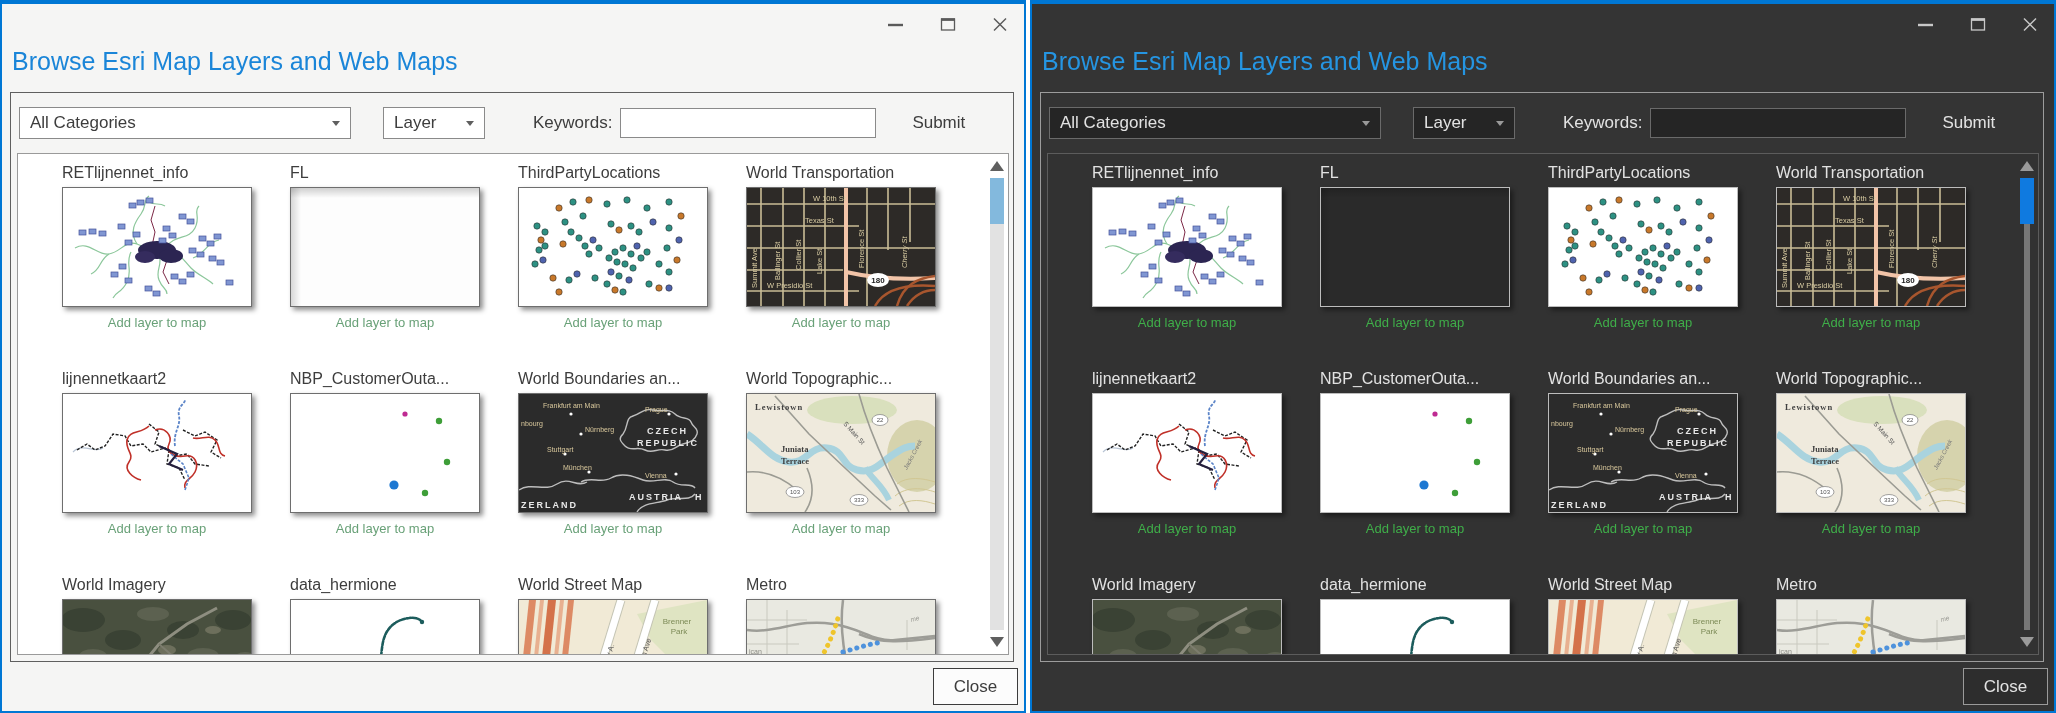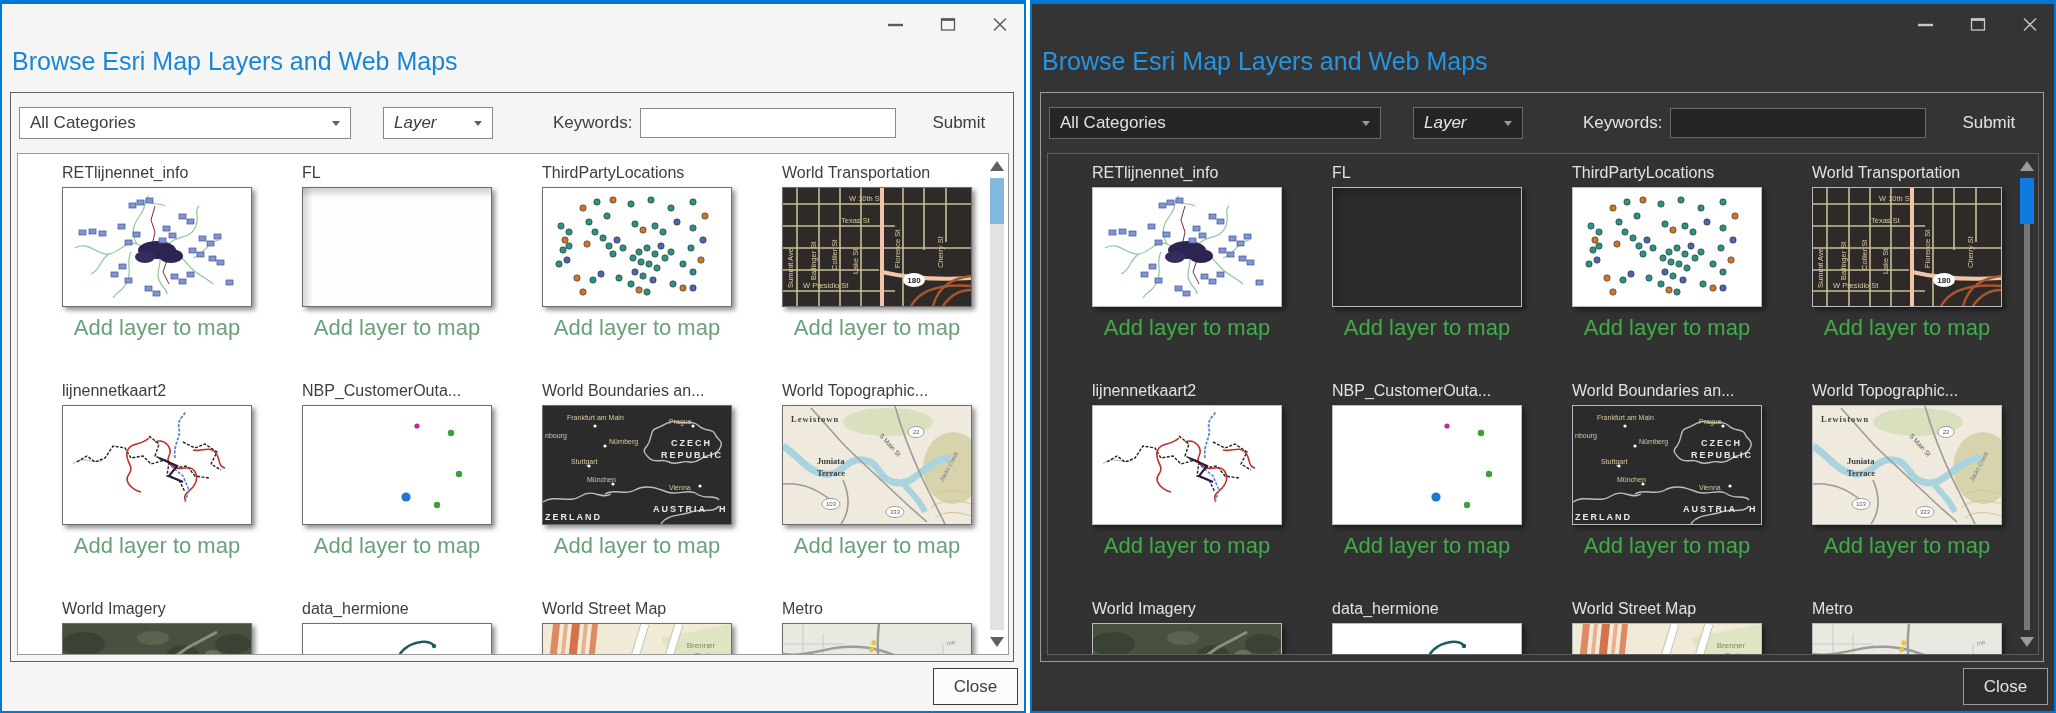--- a/index.html
+++ b/index.html
@@ -28,36 +28,36 @@
   }
   .titlebar{height:40px;display:flex;align-items:center;justify-content:flex-end;gap:36px;padding-right:16px;}
   .wc-btn{width:16px;height:16px;cursor:default;display:flex;align-items:center;justify-content:center;}
   .wc-btn svg{display:block;}
   .dialog-title{color:var(--title);font-size:25px;margin:6px 0 0 10px;line-height:22px;}
   .panel{position:absolute;left:8px;top:88px;width:1004px;height:570px;border:1px solid var(--panel-border);box-sizing:border-box;}
   .toolbar{position:absolute;left:8px;right:8px;top:14px;height:32px;display:flex;align-items:center;}
   .combo{display:flex;align-items:center;height:32px;box-sizing:border-box;border:1px solid var(--ctl-border);
          background:var(--ctl-bg);padding:11px 10px;font-size:17px;color:var(--fg);}
   .combo-cat{width:332px;}
-  .combo-type{width:110px;margin-left:32px;font-style:italic;}
+  .combo-type{width:102px;margin-left:32px;}
   .combo .arrow{margin-left:auto;width:0;height:0;border-left:4.5px solid transparent;border-right:4.5px solid transparent;border-top:5.5px solid var(--arrow);}
-  .kw-label{margin-left:60px;font-size:17px;color:var(--fg);}
+  .kw-label{margin-left:48px;font-size:17px;color:var(--fg);}
   .kw-input{margin-left:8px;width:256px;height:30px;box-sizing:border-box;border:1px solid var(--ctl-border);
             background:var(--ctl-bg);color:var(--fg);padding:0 6px;font:inherit;font-size:16px;}
   .submit{margin-left:30px;font-size:17px;color:var(--fg);background:none;border:none;font-family:inherit;cursor:default;}
   .grid-box{position:absolute;left:6px;top:60px;width:992px;height:502px;box-sizing:border-box;
             border:1px solid var(--box-border);background:var(--box-bg);}
   .grid-items{position:absolute;left:0;top:0;right:22px;bottom:0;overflow:hidden;
-              display:grid;grid-template-columns:repeat(4,228px);grid-auto-rows:206px;padding:10px 0 0 44px;gap:12px;}
+              display:grid;grid-template-columns:repeat(4,228px);grid-auto-rows:206px;padding:10px 0 0 44px;}
   .grid-item{width:190px;}
   .item-name{font-size:16px;color:var(--fg);margin-bottom:5px;white-space:nowrap;overflow:hidden;}
   .thumb{width:188px;height:118px;border:1px solid var(--thumb-border);box-shadow:3px 3px 5px rgba(0,0,0,.45);
          background:#fff;cursor:pointer;}
   .thumb svg{display:block;width:100%;height:100%;}
-  .add-link{width:190px;text-align:center;margin-top:8px;font-size:22px;color:var(--green);cursor:pointer;}
+  .add-link{width:190px;text-align:center;margin-top:8px;font-size:13px;color:var(--green);cursor:pointer;}
   .scrollbar{position:absolute;top:0;right:0;bottom:0;width:22px;background:var(--scroll-gutter);}
   .s-track{position:absolute;left:4px;width:14px;top:24px;bottom:24px;background:var(--scroll-track);}
   .dark .s-track{left:8px;width:6px;}
   .s-thumb{position:absolute;left:4px;width:14px;top:24px;height:46px;background:var(--scroll-thumb);}
   .s-up,.s-down{position:absolute;left:0;right:0;height:18px;display:flex;align-items:center;justify-content:center;}
   .s-up{top:3px;} .s-down{bottom:3px;}
   .tri-up{width:0;height:0;border-left:7px solid transparent;border-right:7px solid transparent;border-bottom:10px solid var(--arrow);}
   .tri-down{width:0;height:0;border-left:7px solid transparent;border-right:7px solid transparent;border-top:10px solid var(--arrow);}
   .close-btn{position:absolute;right:6px;bottom:6px;width:85px;height:37px;box-sizing:border-box;
              border:1px solid var(--btn-border);background:var(--btn-bg);color:var(--fg);

